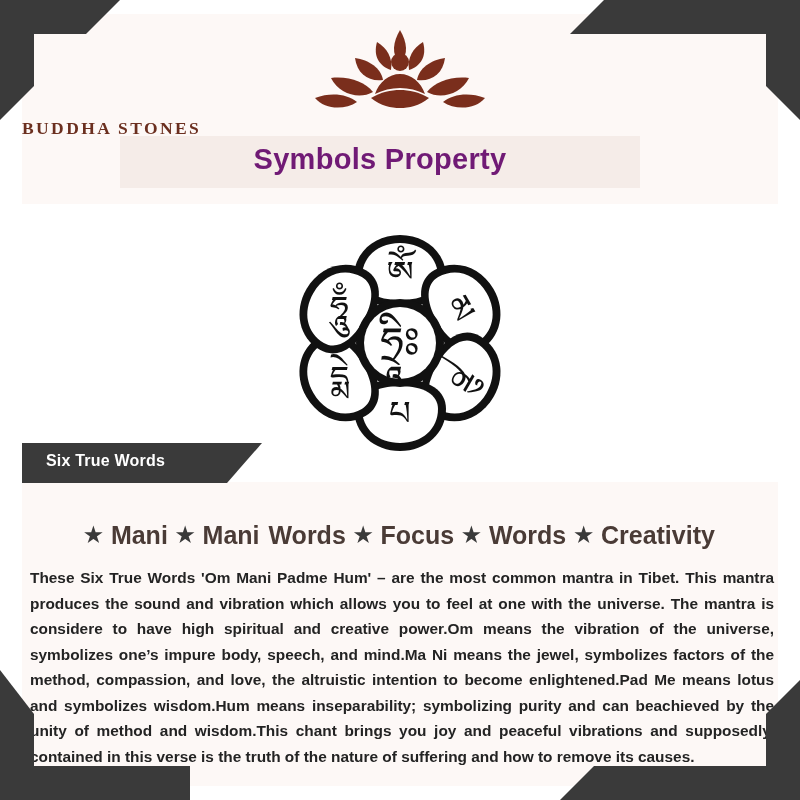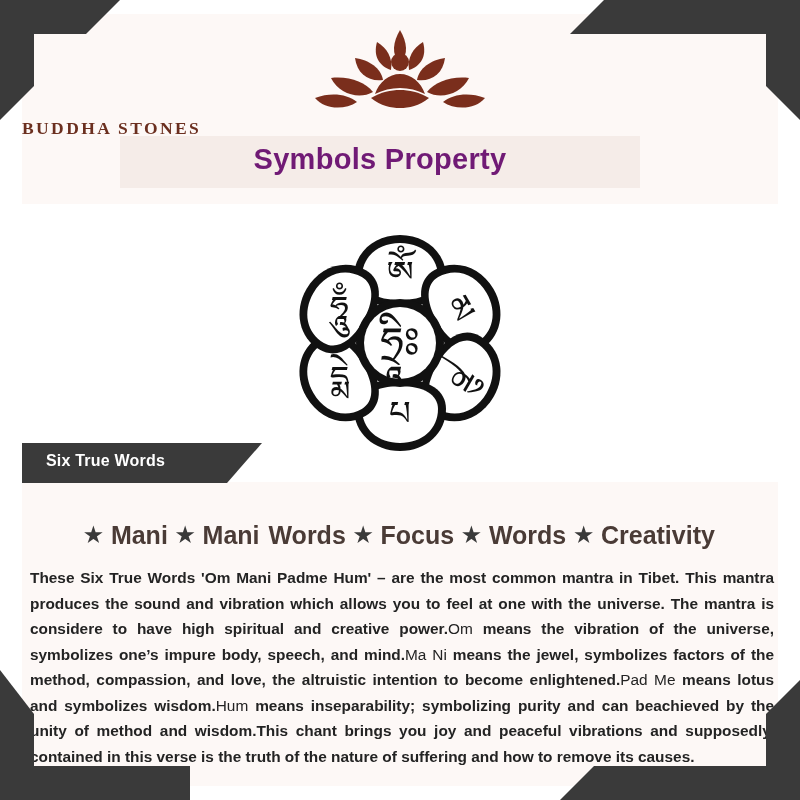--- a/index.html
+++ b/index.html
@@ -195,21 +195,21 @@
     top: 78px;
     width: 752px;
     padding: 0 4px;
     box-sizing: border-box;
     font-size: 15.4px;
     line-height: 25.5px;
     color: #232323;
     text-align: justify;
     font-weight: 600;
   }
-  .paragraph b { font-weight: normal; }
+  .paragraph b { font-weight: bold; }
 </style>
 </head>
 <body>
 
 <div class="page">
 
   <div class="inner"></div>
 
   <div class="corner corner-tl"></div>
   <div class="corner corner-tl2"></div>

